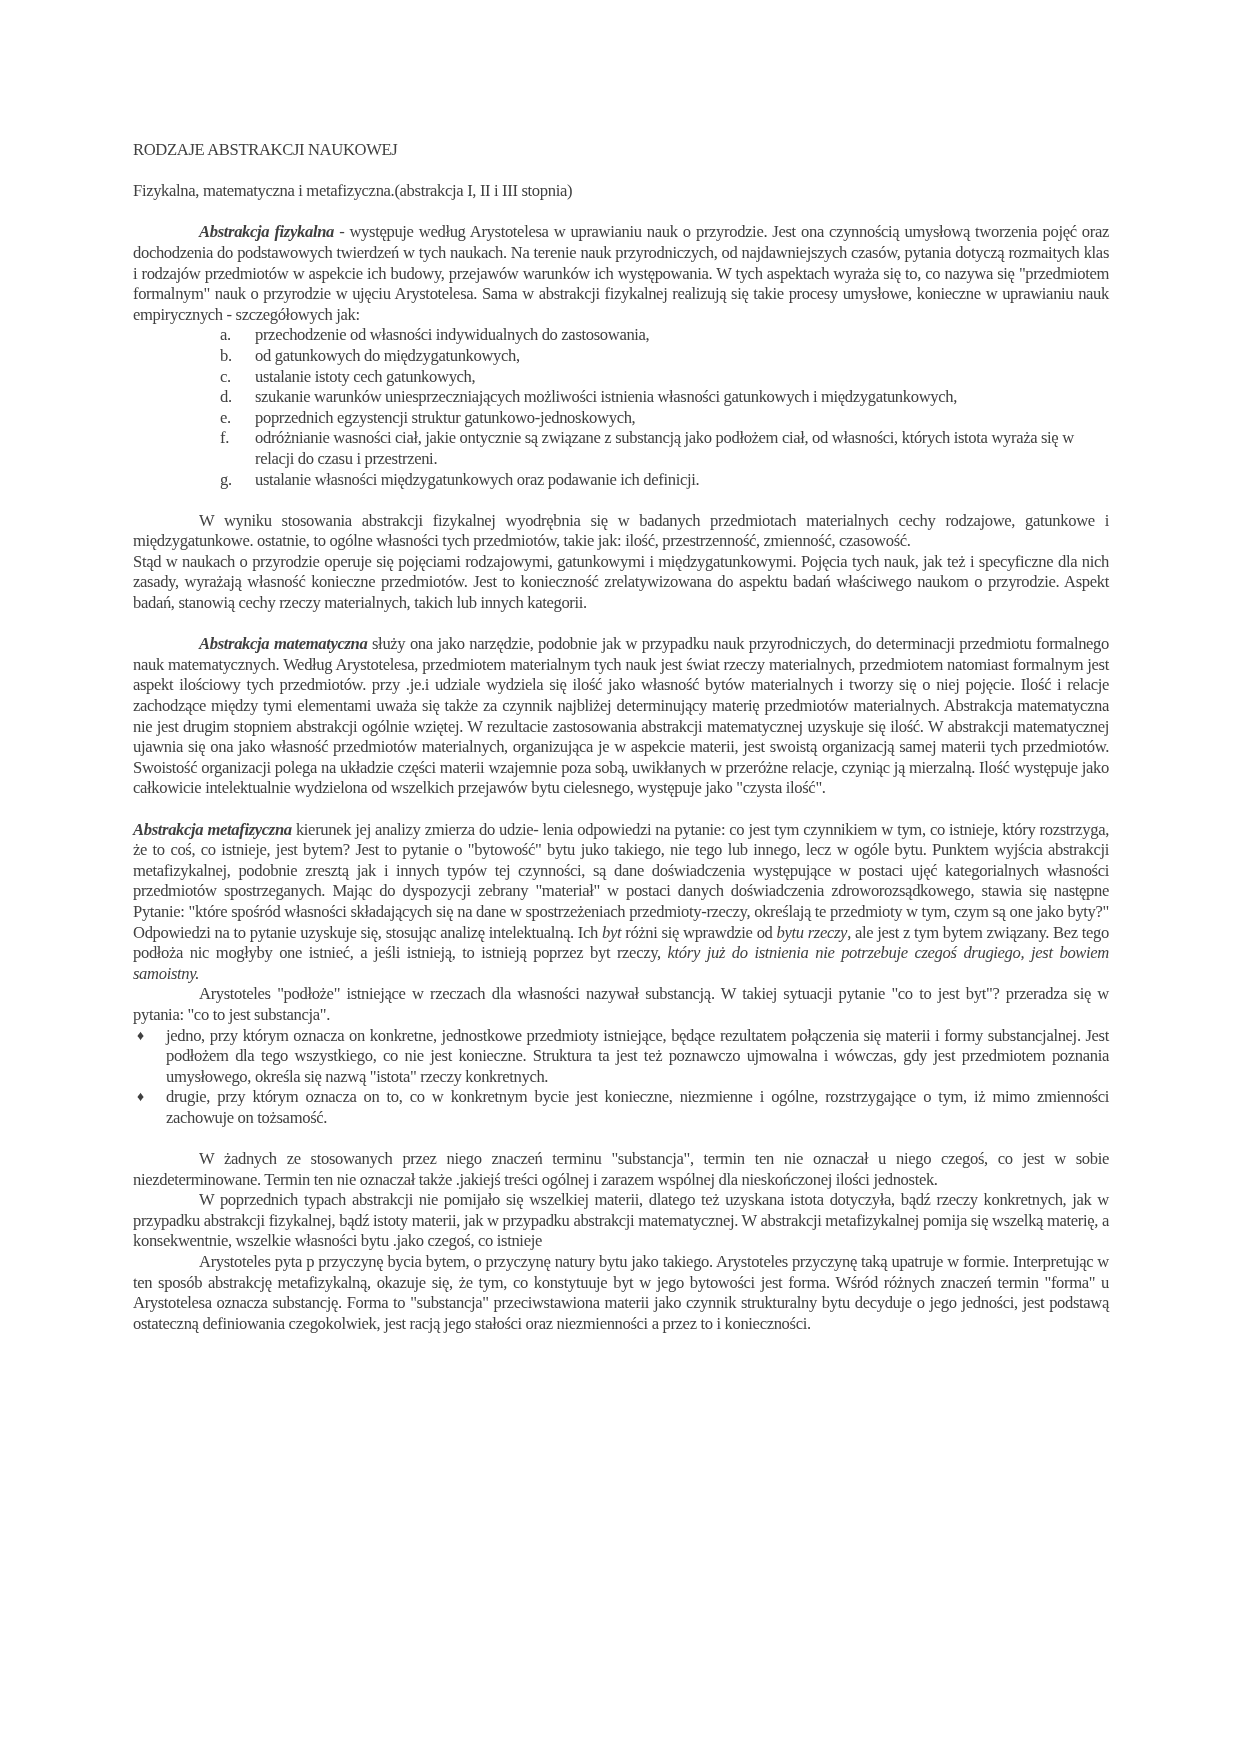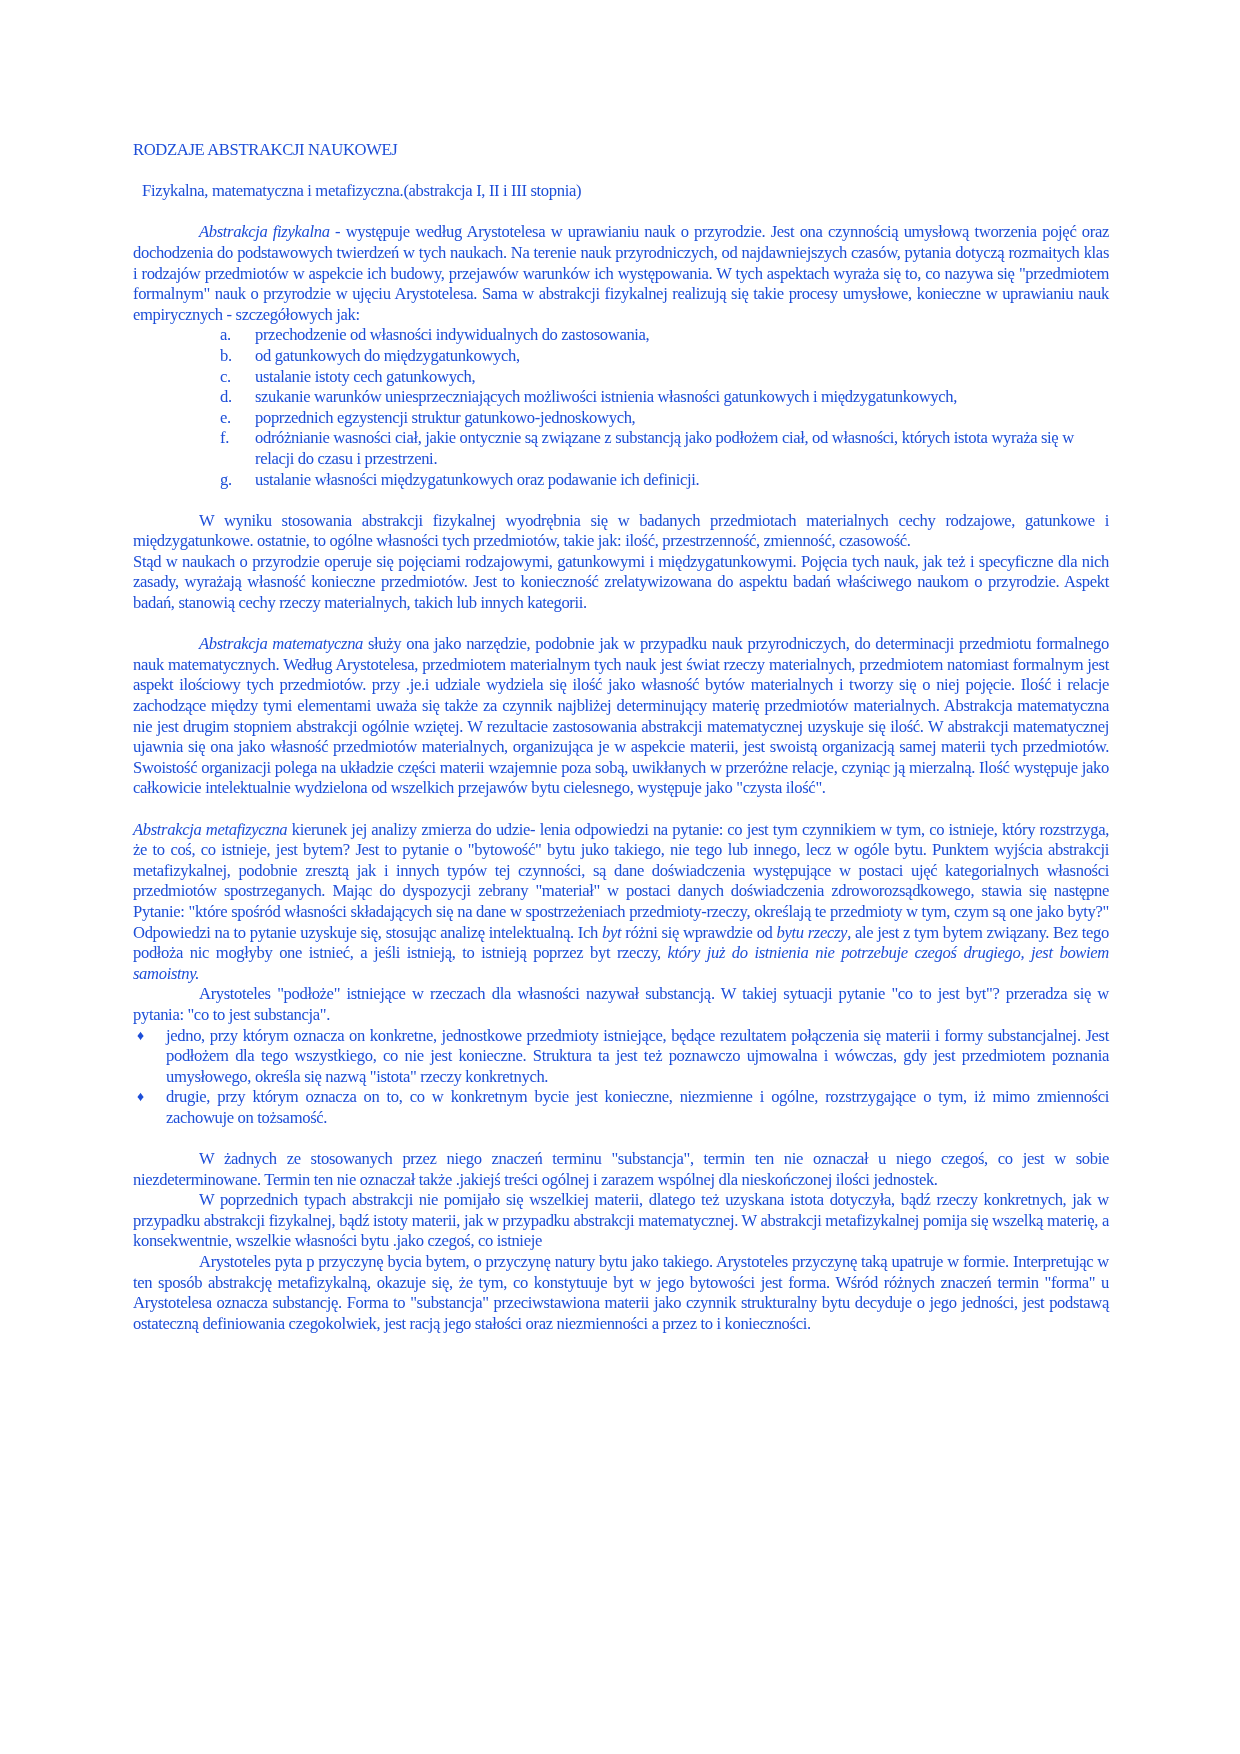--- a/index.html
+++ b/index.html
@@ -1,34 +1,34 @@
 <!DOCTYPE html>
 <html><head>
 <meta charset="utf-8">
 <style>
   html, body { margin: 0; padding: 0; background: #ffffff; }
   body { width: 1240px; height: 1754px; position: relative; overflow: hidden; }
   .page {
     position: absolute; left: 133px; top: 140px; width: 976px;
     font-family: "Liberation Serif", "DejaVu Serif", serif;
-    font-size: 16.6px; line-height: 20.6px; color: #1d4ed8;
+    font-size: 16.6px; line-height: 20.6px; color: #404040;
     letter-spacing: -0.35px;
   }
   p { margin: 0; text-align: justify; }
   .indent { text-indent: 66px; }
   .title { margin-bottom: 20.6px; text-align: left; }
-  .subtitle { margin-bottom: 20.6px; text-align: left; margin-left: 9px; }
+  .subtitle { margin-bottom: 20.6px; text-align: left; }
   .gap { height: 20.6px; }
   ol.alpha { list-style: none; margin: 0; padding: 0; }
   ol.alpha li { position: relative; padding-left: 122px; text-align: left; }
   ol.alpha li .mark { position: absolute; left: 87px; top: 0; }
   ul.bul { list-style: none; margin: 0; padding: 0; }
   ul.bul li { position: relative; padding-left: 33px; text-align: justify; }
   ul.bul li .mark { position: absolute; left: 4px; top: 0; font-size: 14px; }
-  .bi { font-weight: normal; font-style: italic; }
+  .bi { font-weight: bold; font-style: italic; }
   .i { font-style: italic; margin-top: 47px; }
 </style>
 </head>
 <body>
 
 <div class="page">
 
   <p class="title">RODZAJE ABSTRAKCJI NAUKOWEJ</p>
   <p class="subtitle">Fizykalna, matematyczna i metafizyczna.(abstrakcja I, II i III stopnia)</p>
 

